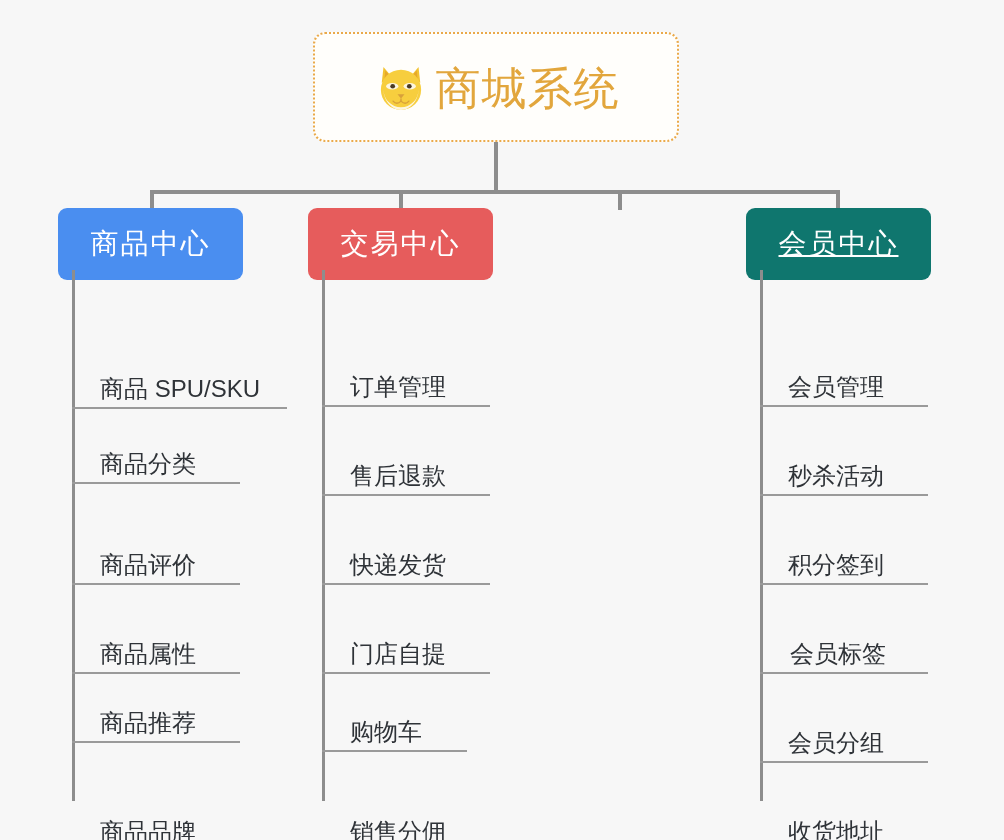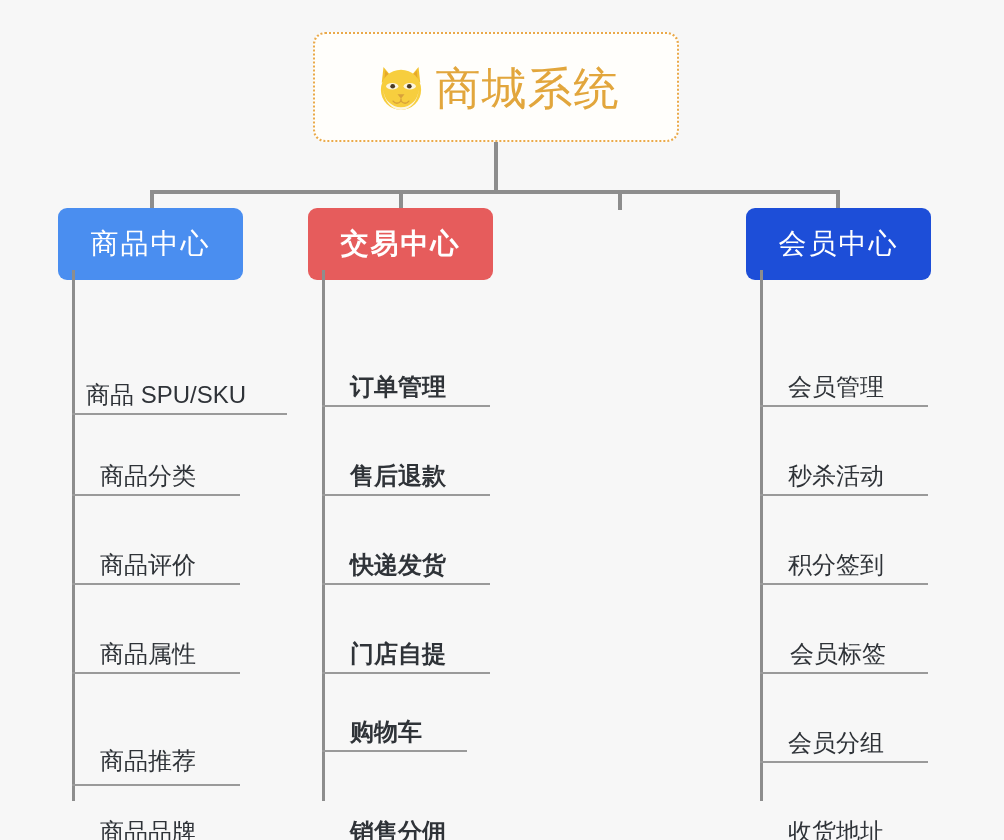--- a/index.html
+++ b/index.html
@@ -156,42 +156,42 @@
   <div class="conn conn-drop" style="left:399px;"></div>
   <div class="conn conn-drop" style="left:618px;"></div>
   <div class="conn conn-drop" style="left:836px;"></div>
 
   <div class="column" style="left:58px;">
     <div class="cat-header" style="width:185px;background:#4a8ef0;">
       <span>商品中心</span>
     </div>
     <div class="branch" style="height:531px;"></div>
     <ul class="leaf-list">
-      <li class="leaf-item" style="top:89px;width:215px;padding-left:14px;">
+      <li class="leaf-item" style="top:83px;width:215px;">
           <span class="leaf-label">商品 SPU/SKU</span>
         </li>
-      <li class="leaf-item" style="top:170px;width:168px;padding-left:28px;">
+      <li class="leaf-item" style="top:158px;width:168px;padding-left:28px;">
           <span class="leaf-label">商品分类</span>
         </li>
       <li class="leaf-item" style="top:259px;width:168px;">
           <span class="leaf-label">商品评价</span>
         </li>
       <li class="leaf-item" style="top:348px;width:168px;">
           <span class="leaf-label">商品属性</span>
         </li>
-      <li class="leaf-item" style="top:460px;width:168px;align-items:center;">
+      <li class="leaf-item" style="top:417px;width:168px;">
           <span class="leaf-label">商品推荐</span>
         </li>
       <li class="leaf-item" style="top:526px;width:168px;">
           <span class="leaf-label">商品品牌</span>
         </li>
     </ul>
   </div>
 
-  <div class="column" style="left:308px;font-weight:bold;">
+  <div class="column" style="left:308px;">
     <div class="cat-header" style="width:185px;background:#e65c5c;">
       <span>交易中心</span>
     </div>
     <div class="branch" style="height:531px;"></div>
     <ul class="leaf-list">
       <li class="leaf-item" style="top:81px;width:168px;">
           <span class="leaf-label">订单管理</span>
         </li>
       <li class="leaf-item" style="top:170px;width:168px;">
           <span class="leaf-label">售后退款</span>
@@ -206,21 +206,21 @@
           <span class="leaf-label">购物车</span>
         </li>
       <li class="leaf-item" style="top:526px;width:168px;">
           <span class="leaf-label">销售分佣</span>
         </li>
     </ul>
   </div>
 
 
   <div class="column" style="left:746px;">
-    <div class="cat-header" style="width:185px;background:#1d4ed8;">
+    <div class="cat-header" style="width:185px;background:#0f766e;text-decoration:underline;">
       <span>会员中心</span>
     </div>
     <div class="branch" style="height:531px;"></div>
     <ul class="leaf-list">
       <li class="leaf-item" style="top:81px;width:168px;">
           <span class="leaf-label">会员管理</span>
         </li>
       <li class="leaf-item" style="top:170px;width:168px;">
           <span class="leaf-label">秒杀活动</span>
         </li>

